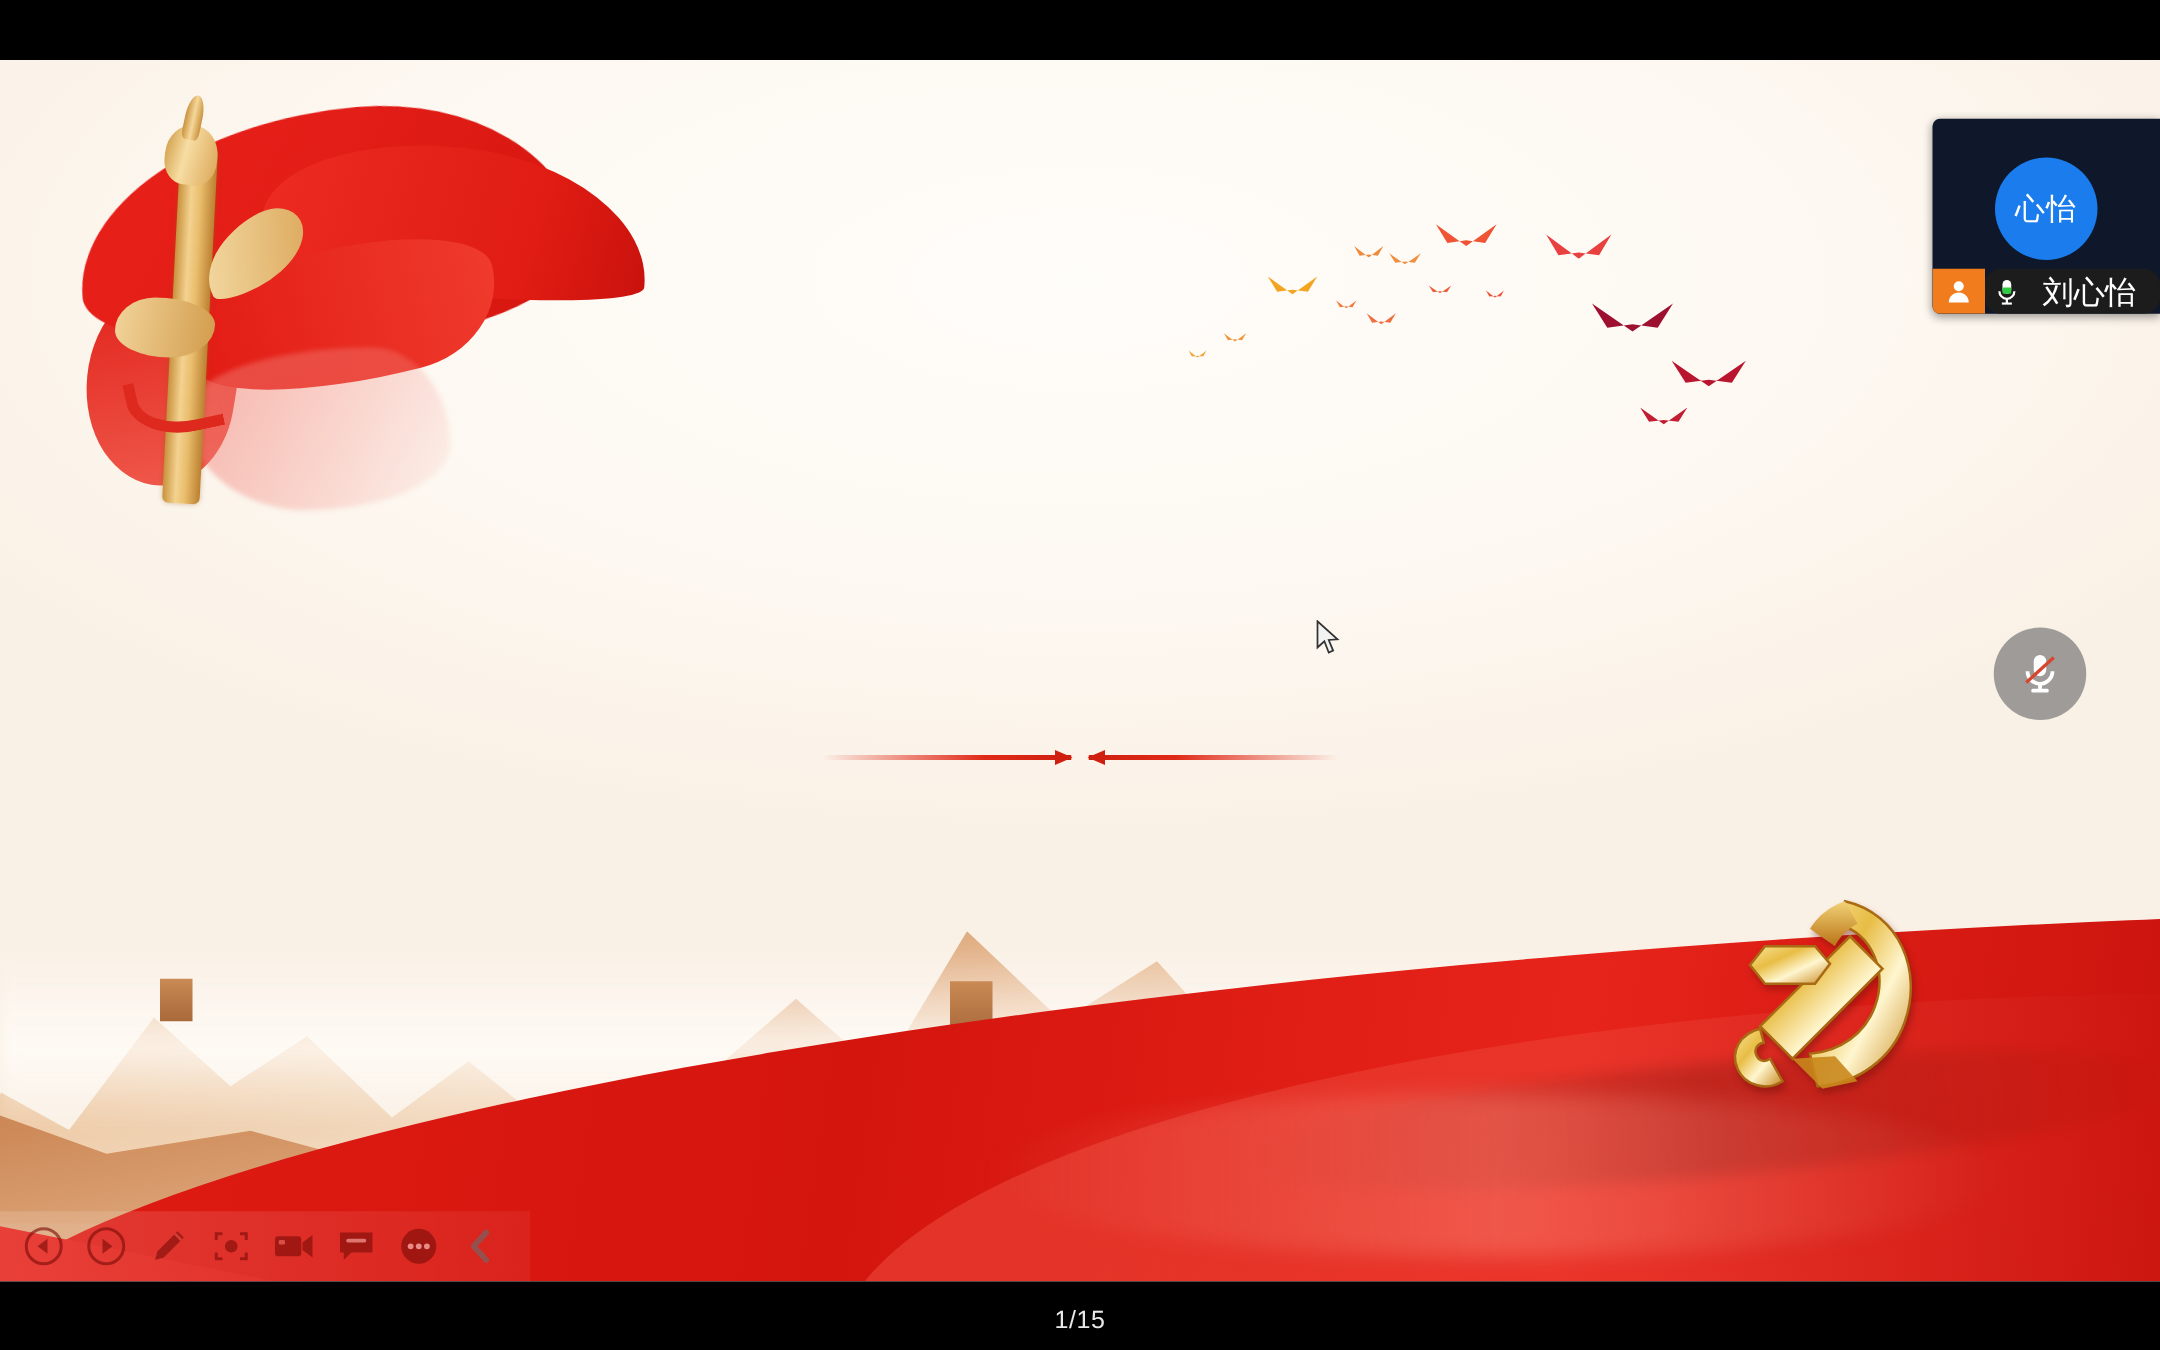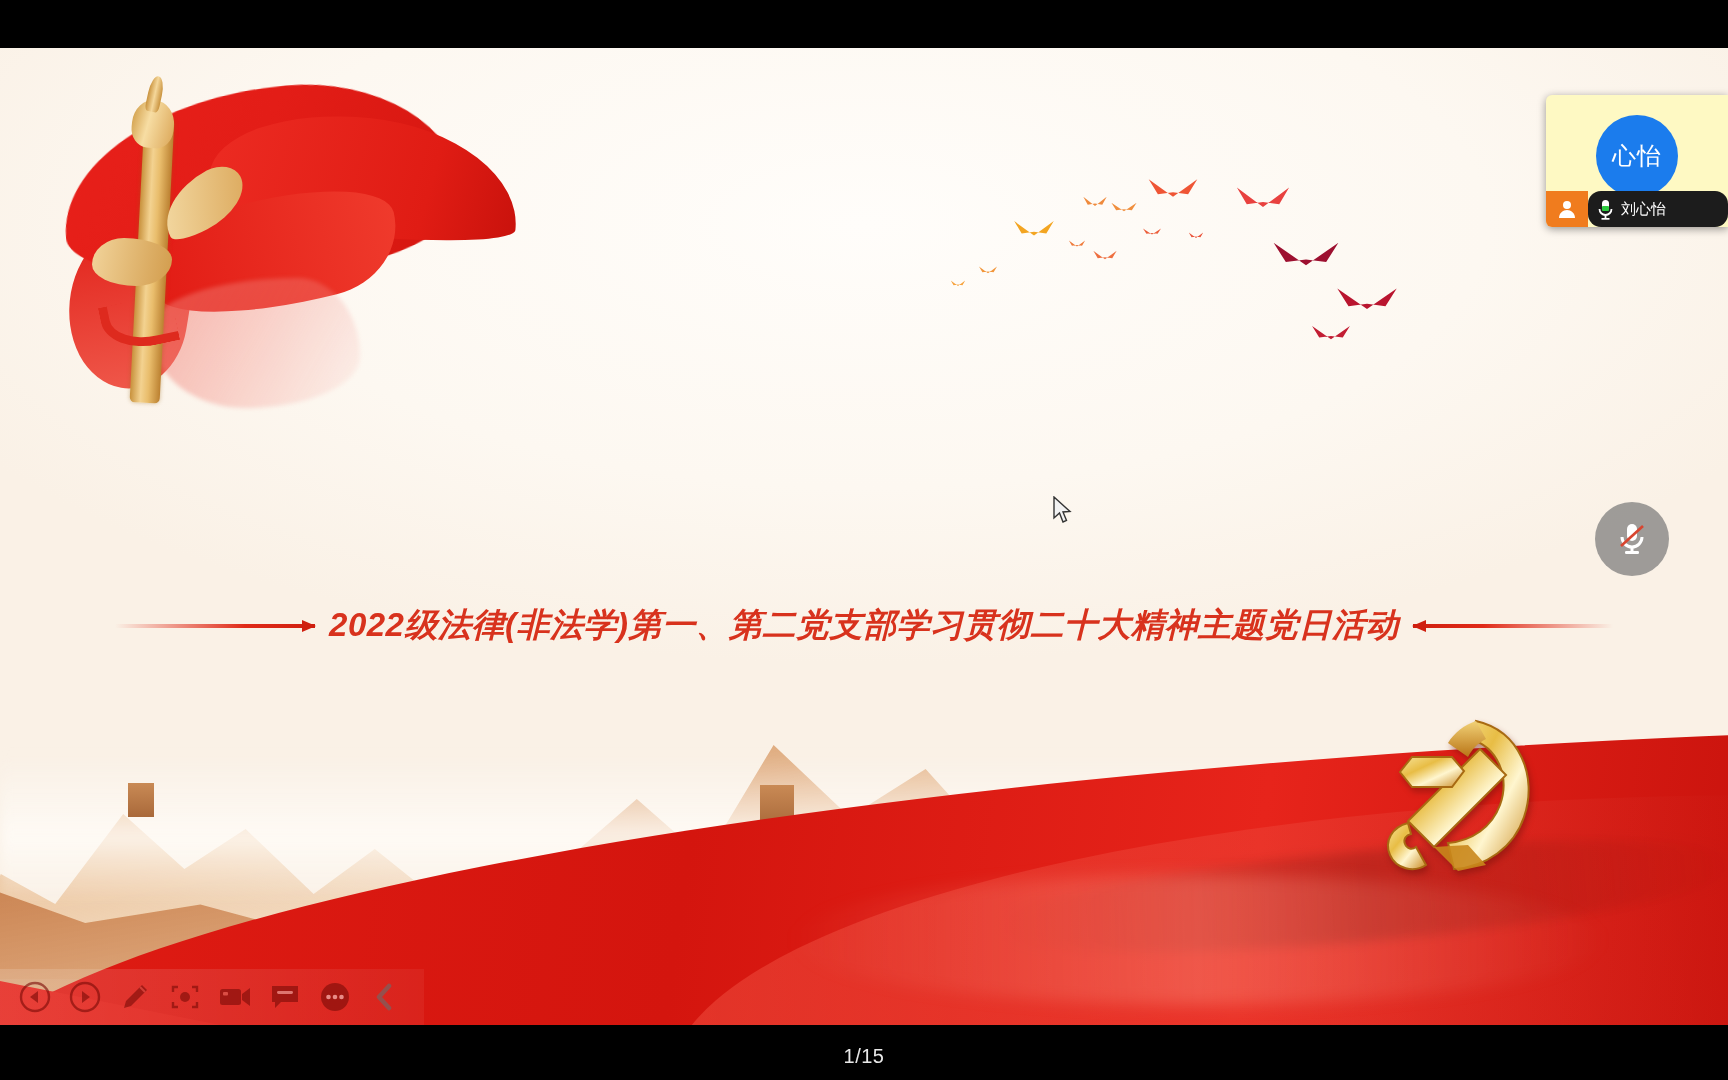--- a/index.html
+++ b/index.html
@@ -204,43 +204,43 @@
   }
 
   
   .emblem{ position:absolute; right:160px; bottom:140px; width:200px; height:180px; }
   .emblem svg{ width:100%; height:100%; display:block;
     filter: drop-shadow(2px 4px 3px rgba(110,15,8,.45)); }
 
   
   
   .vtile{
-    position:absolute; left:1546px; top:95px; width:182px; height:132px;
-    background:#fef9c3; border-radius:6px 0 0 6px; overflow:hidden;
+    position:absolute; left:1546px; top:95px; width:182px; height:156px;
+    background:#0f172a; border-radius:6px 0 0 6px; overflow:hidden;
     box-shadow:0 2px 8px rgba(0,0,0,.4);
   }
   .avatar{
     position:absolute; left:50%; top:46%; transform:translate(-50%,-50%);
     width:82px; height:82px; border-radius:50%;
     background:#1b7ced; color:#fff;
     display:flex; align-items:center; justify-content:center;
     font-size:24px; letter-spacing:1px;
     font-family:"DejaVu Sans", sans-serif;
   }
   .vbar{
     position:absolute; left:0; bottom:0; width:100%; height:36px;
     display:flex; align-items:stretch;
   }
   .vbar-host{
     width:42px; background:#f07c1e;
     display:flex; align-items:center; justify-content:center;
   }
   .vbar-name{
-    flex:1; background:#1c1c1c; display:flex; align-items:center; gap:7px;
-    padding-left:9px; color:#fff; font-size:15px;
+    flex:1; background:#1c1c1c; display:flex; align-items:center; gap:20px;
+    padding-left:9px; color:#fff; font-size:25px;
     font-family:"DejaVu Sans", sans-serif;
     border-radius:13px;
   }
 
   
   .micbtn{
     position:absolute; left:1595px; top:502px; width:74px; height:74px;
     border-radius:50%; background:rgba(122,122,122,.72);
     display:flex; align-items:center; justify-content:center;
   }
@@ -333,21 +333,20 @@
           <i></i>
         </div>
       <div class="bird" style="left:50px; top:92px; width:42px;height:26px; color:#c21d33;">
           <i></i>
         </div>
     </div>
 
 
     <div class="subline">
       <span class="rule left"></span>
-      <span class="subtitle">2022级法律(非法学)第一、第二党支部学习贯彻二十大精神主题党日活动</span>
       <span class="rule right"></span>
     </div>
 
     <div class="scape">
       <div class="mtn m1"></div>
       <div class="mtn m2"></div>
       <div class="mtn m3"></div>
       <div class="mist"></div>
       <div class="ridge"></div>
       <div class="tower t1"></div>

